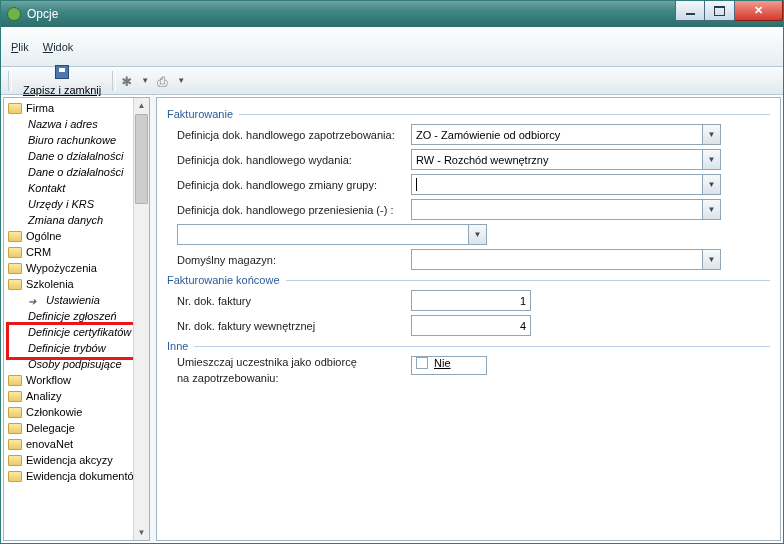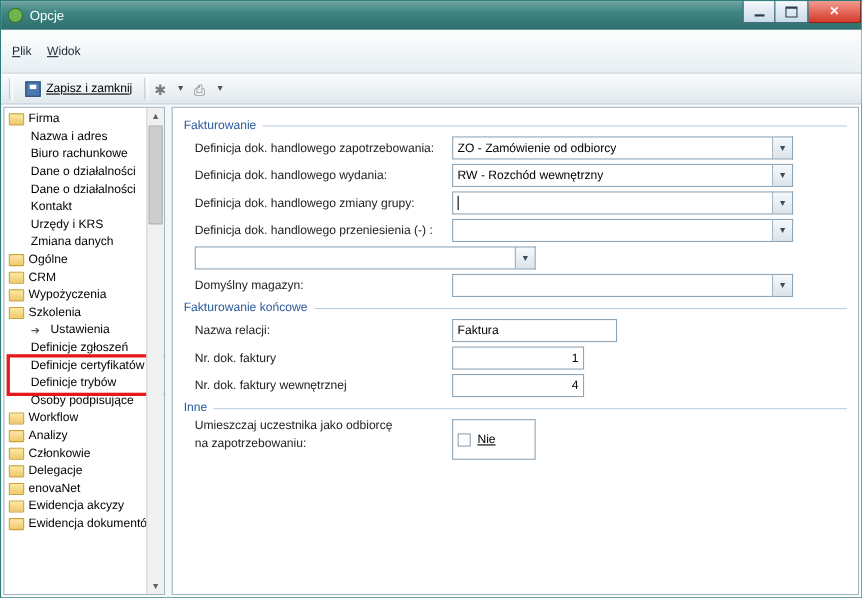--- a/index.html
+++ b/index.html
@@ -15,57 +15,57 @@
   .win-btn.min::before { content: ""; width: 9px; height: 2px; background: #2b3c4c; margin-top: 6px; }
   .win-btn.max::before { content: ""; width: 9px; height: 7px; border: 1px solid #2b3c4c; border-top-width: 2px; }
   .win-btn.close::before { content: "✕"; font-size: 11px; font-weight: bold; }
 
   .menu-bar { height: 40px; background: linear-gradient(to bottom, #fdfefe, #e6eef2); border-bottom: 1px solid #b8c8d2; display: flex; align-items: center; padding: 0 10px; gap: 14px; }
   .menu-bar span u { text-decoration: underline; }
   .menu-bar span { color: #1c2b3a; }
 
   .tool-bar { height: 28px; background: linear-gradient(to bottom, #fafcfd, #e1e9ee); border-bottom: 1px solid #b8c8d2; display: flex; align-items: center; padding: 0 6px; gap: 4px; }
   .tool-sep { width: 4px; height: 20px; border-left: 1px solid #c4d0d9; border-right: 1px solid #fff; margin: 0 1px; }
-  .btn-save { display: flex; align-items: center; gap: 5px; padding: 2px 6px; }
+  .btn-save { display: flex; align-items: center; gap: 5px; padding: 2px 6px; flex-direction: column; }
   .save-ico { width: 14px; height: 14px; background: #4a78b0; border: 1px solid #2a4a70; position: relative; }
   .save-ico::after { content: ""; position: absolute; top: 2px; left: 3px; width: 6px; height: 4px; background: #fff; }
   .gear-ico, .print-ico { width: 14px; height: 14px; display: inline-block; }
   .gear-ico { color: #7a7a7a; font-size: 13px; }
   .print-ico { color: #7a7a7a; font-size: 13px; }
   .dd-arrow { font-size: 8px; color: #525252; margin-left: 2px; }
 
   .body-split { flex: 1; display: flex; overflow: hidden; }
   .tree-pane { width: 147px; background: #fff; border: 1px solid #a0b4c2; margin: 2px 0 2px 2px; overflow: hidden; position: relative; }
   .tree-scroll { position: absolute; right: 0; top: 0; bottom: 0; width: 16px; background: #f0f0f0; border-left: 1px solid #d4d4d4; }
   .tree-scroll .thumb { position: absolute; left: 1px; right: 1px; top: 16px; height: 90px; background: #cdcdcd; border: 1px solid #b0b0b0; border-radius: 1px; }
   .tree-scroll .arr { position: absolute; left: 0; right: 0; height: 15px; display: flex; align-items: center; justify-content: center; font-size: 8px; color: #606060; }
   .tree-scroll .arr.up { top: 0; } .tree-scroll .arr.down { bottom: 0; }
 
   .tree { padding: 2px 0; overflow: hidden; width: 162px; white-space: nowrap; }
   .node { display: flex; align-items: center; height: 16px; padding-left: 4px; overflow: hidden; }
   .node .ico { width: 14px; height: 11px; margin-right: 4px; background: linear-gradient(to bottom, #fde9a6, #eec969); border: 1px solid #caa23a; border-radius: 1px; position: relative; flex-shrink: 0; }
   .node.arrow .ico { background: none; border: none; }
   .node.arrow .ico::before { content: "➔"; font-size: 10px; color: #555; }
-  .node.ind1 { padding-left: 24px; }
+  .node.ind1 { padding-left: 24px; font-style: italic; }
   .red-box { position: absolute; border: 3px solid #e6181a; pointer-events: none; }
 
   .splitter { width: 6px; background: #f4f7f9; cursor: col-resize; }
 
   .form-pane { flex: 1; background: #fff; border: 1px solid #a0b4c2; margin: 2px 2px 2px 0; padding: 6px 10px; overflow: hidden; }
   .group-title { color: #2b5a9a; margin: 4px 0 2px 0; display: flex; align-items: center; gap: 6px; }
   .group-title .line { flex: 1; height: 1px; background: #bcd0e4; }
   .row { display: flex; align-items: center; margin: 4px 0 4px 10px; }
   .row .lbl { width: 234px; color: #222; }
   .sel-wrap { flex: 1; display: flex; max-width: 310px; }
   .sel { flex: 1; height: 21px; border: 1px solid #8fa6b8; background: #fff; padding: 0 4px; display: flex; align-items: center; font-size: 11px; }
   .sel-btn { width: 18px; height: 21px; border: 1px solid #8fa6b8; border-left: none; background: linear-gradient(to bottom,#f6f9fb,#dbe4eb); display: flex; align-items: center; justify-content: center; font-size: 8px; color: #3a4a5a; }
   .sel-cursor { width: 1px; height: 13px; background: #000; }
   .txt { height: 21px; border: 1px solid #8fa6b8; background: #fff; padding: 0 4px; display: flex; align-items: center; width: 150px; }
   .txt.right { justify-content: flex-end; width: 120px; }
-  .chk-wrap { height: 37px; border: 1px solid #8fa6b8; background: #fff; display: flex; align-items: center; width: 76px; padding: 0 4px; gap: 6px; text-decoration: underline; }
+  .chk-wrap { height: 19px; border: 1px solid #8fa6b8; background: #fff; display: flex; width: 76px; padding: 0 4px; gap: 6px; text-decoration: underline; }
   .chk { width: 12px; height: 12px; border: 1px solid #8fa6b8; background: #fff; }
 </style>
 </head>
 <body>
 
 <div class="window-frame">
 
   <div class="title-bar">
     <div class="title-ico"></div>
     <div class="title-text">Opcje</div>
@@ -247,26 +247,20 @@
             <div class="sel-btn">▼</div>
           </div>
       </div>
 
       <div class="group-title">
           <span>Fakturowanie końcowe</span>
           <div class="line"></div>
         </div>
 
       <div class="row">
-        <div class="lbl">Nazwa relacji:</div>
-        <div class="txt">
-            <span>Faktura</span>
-          </div>
-      </div>
-      <div class="row">
         <div class="lbl">Nr. dok. faktury</div>
         <div class="txt right">
             <span>1</span>
           </div>
       </div>
       <div class="row">
         <div class="lbl">Nr. dok. faktury wewnętrznej</div>
         <div class="txt right">
             <span>4</span>
           </div>

